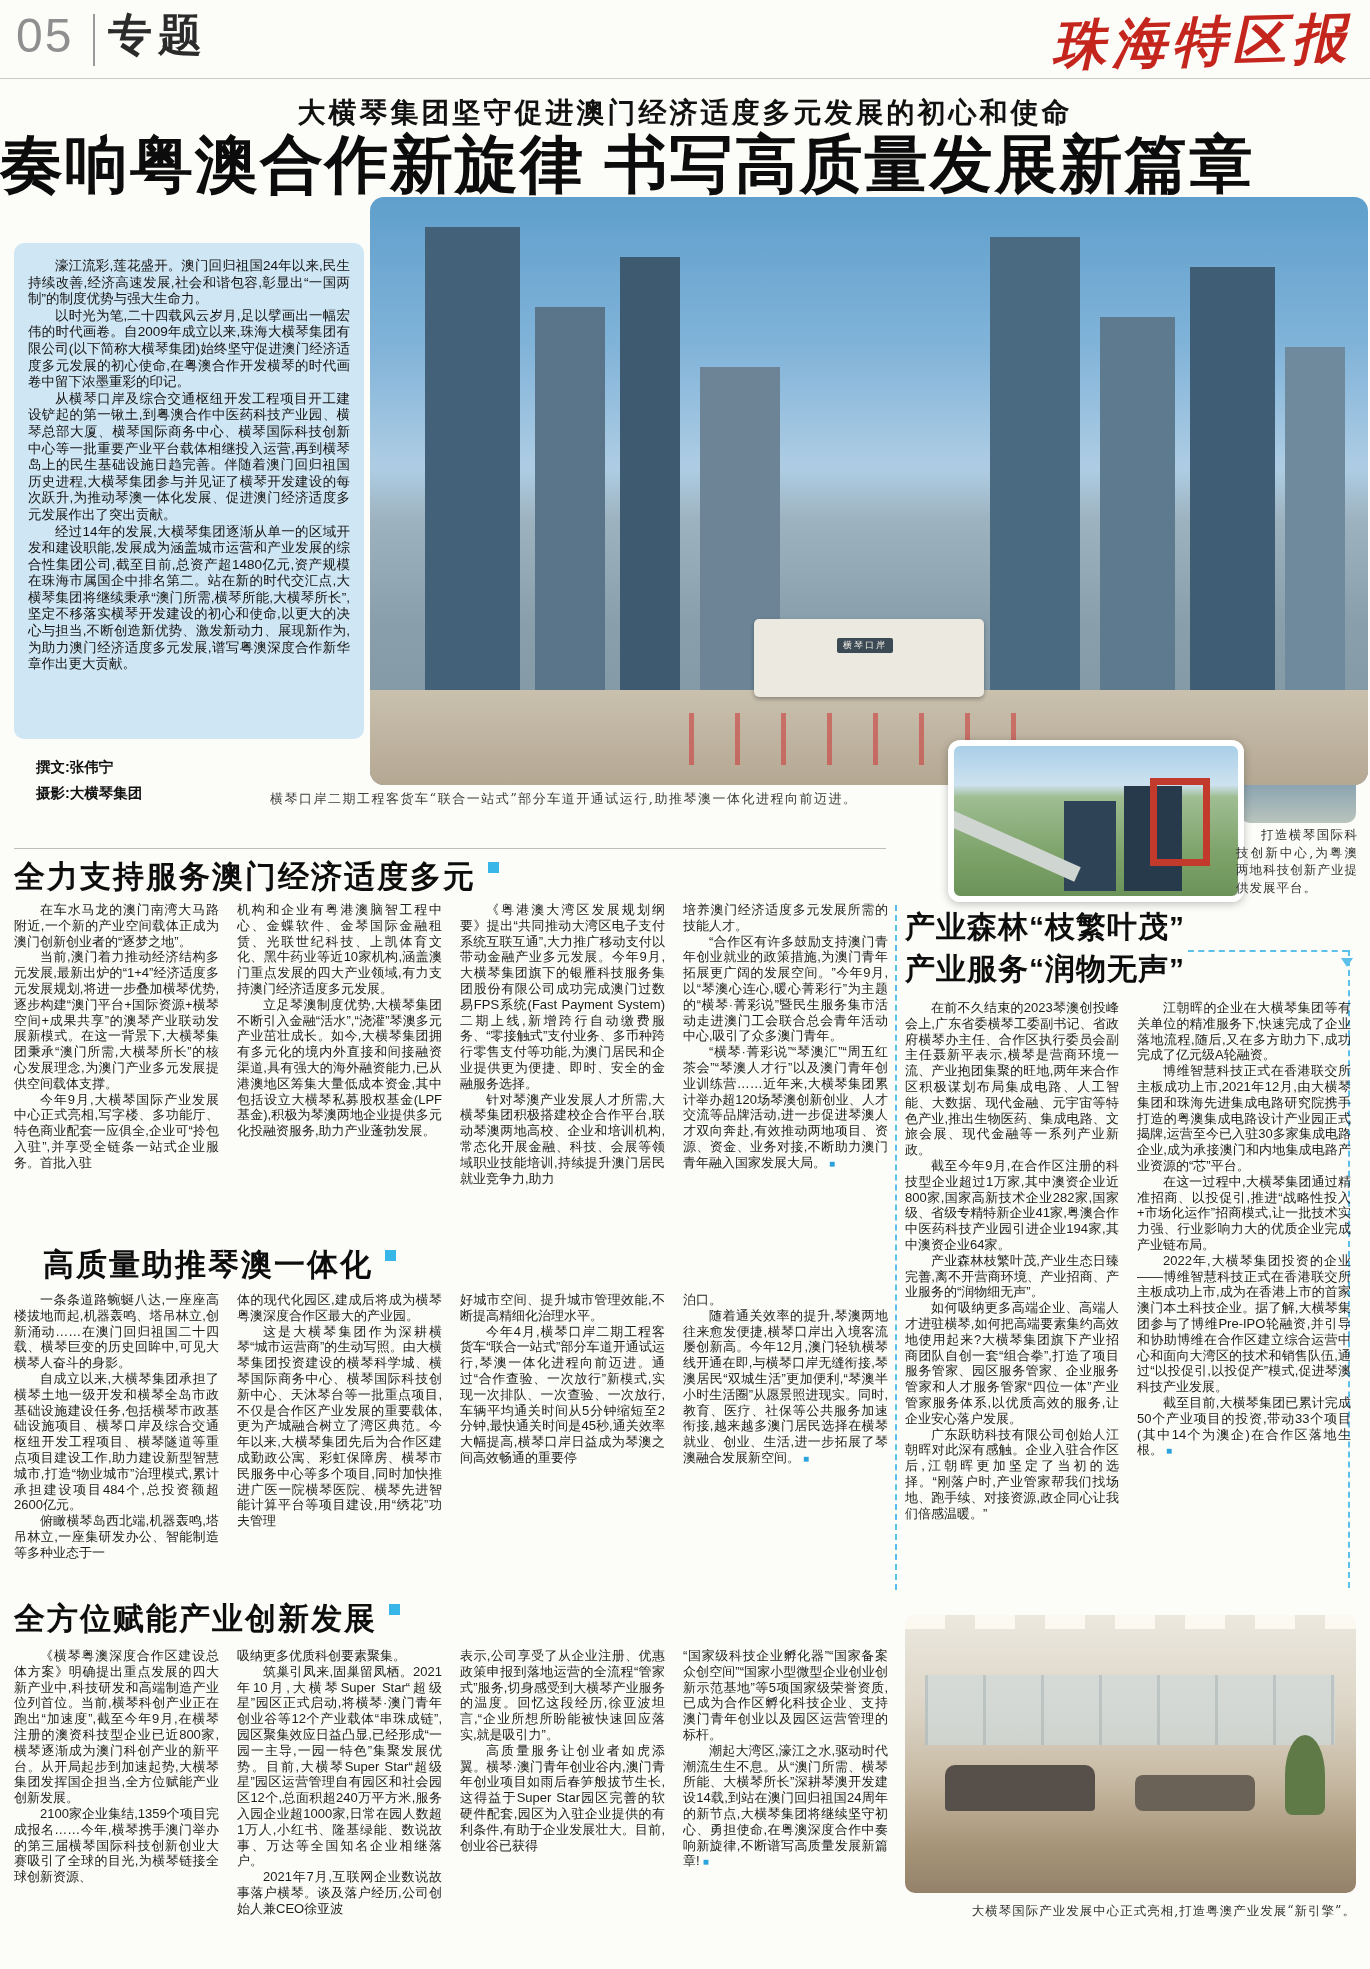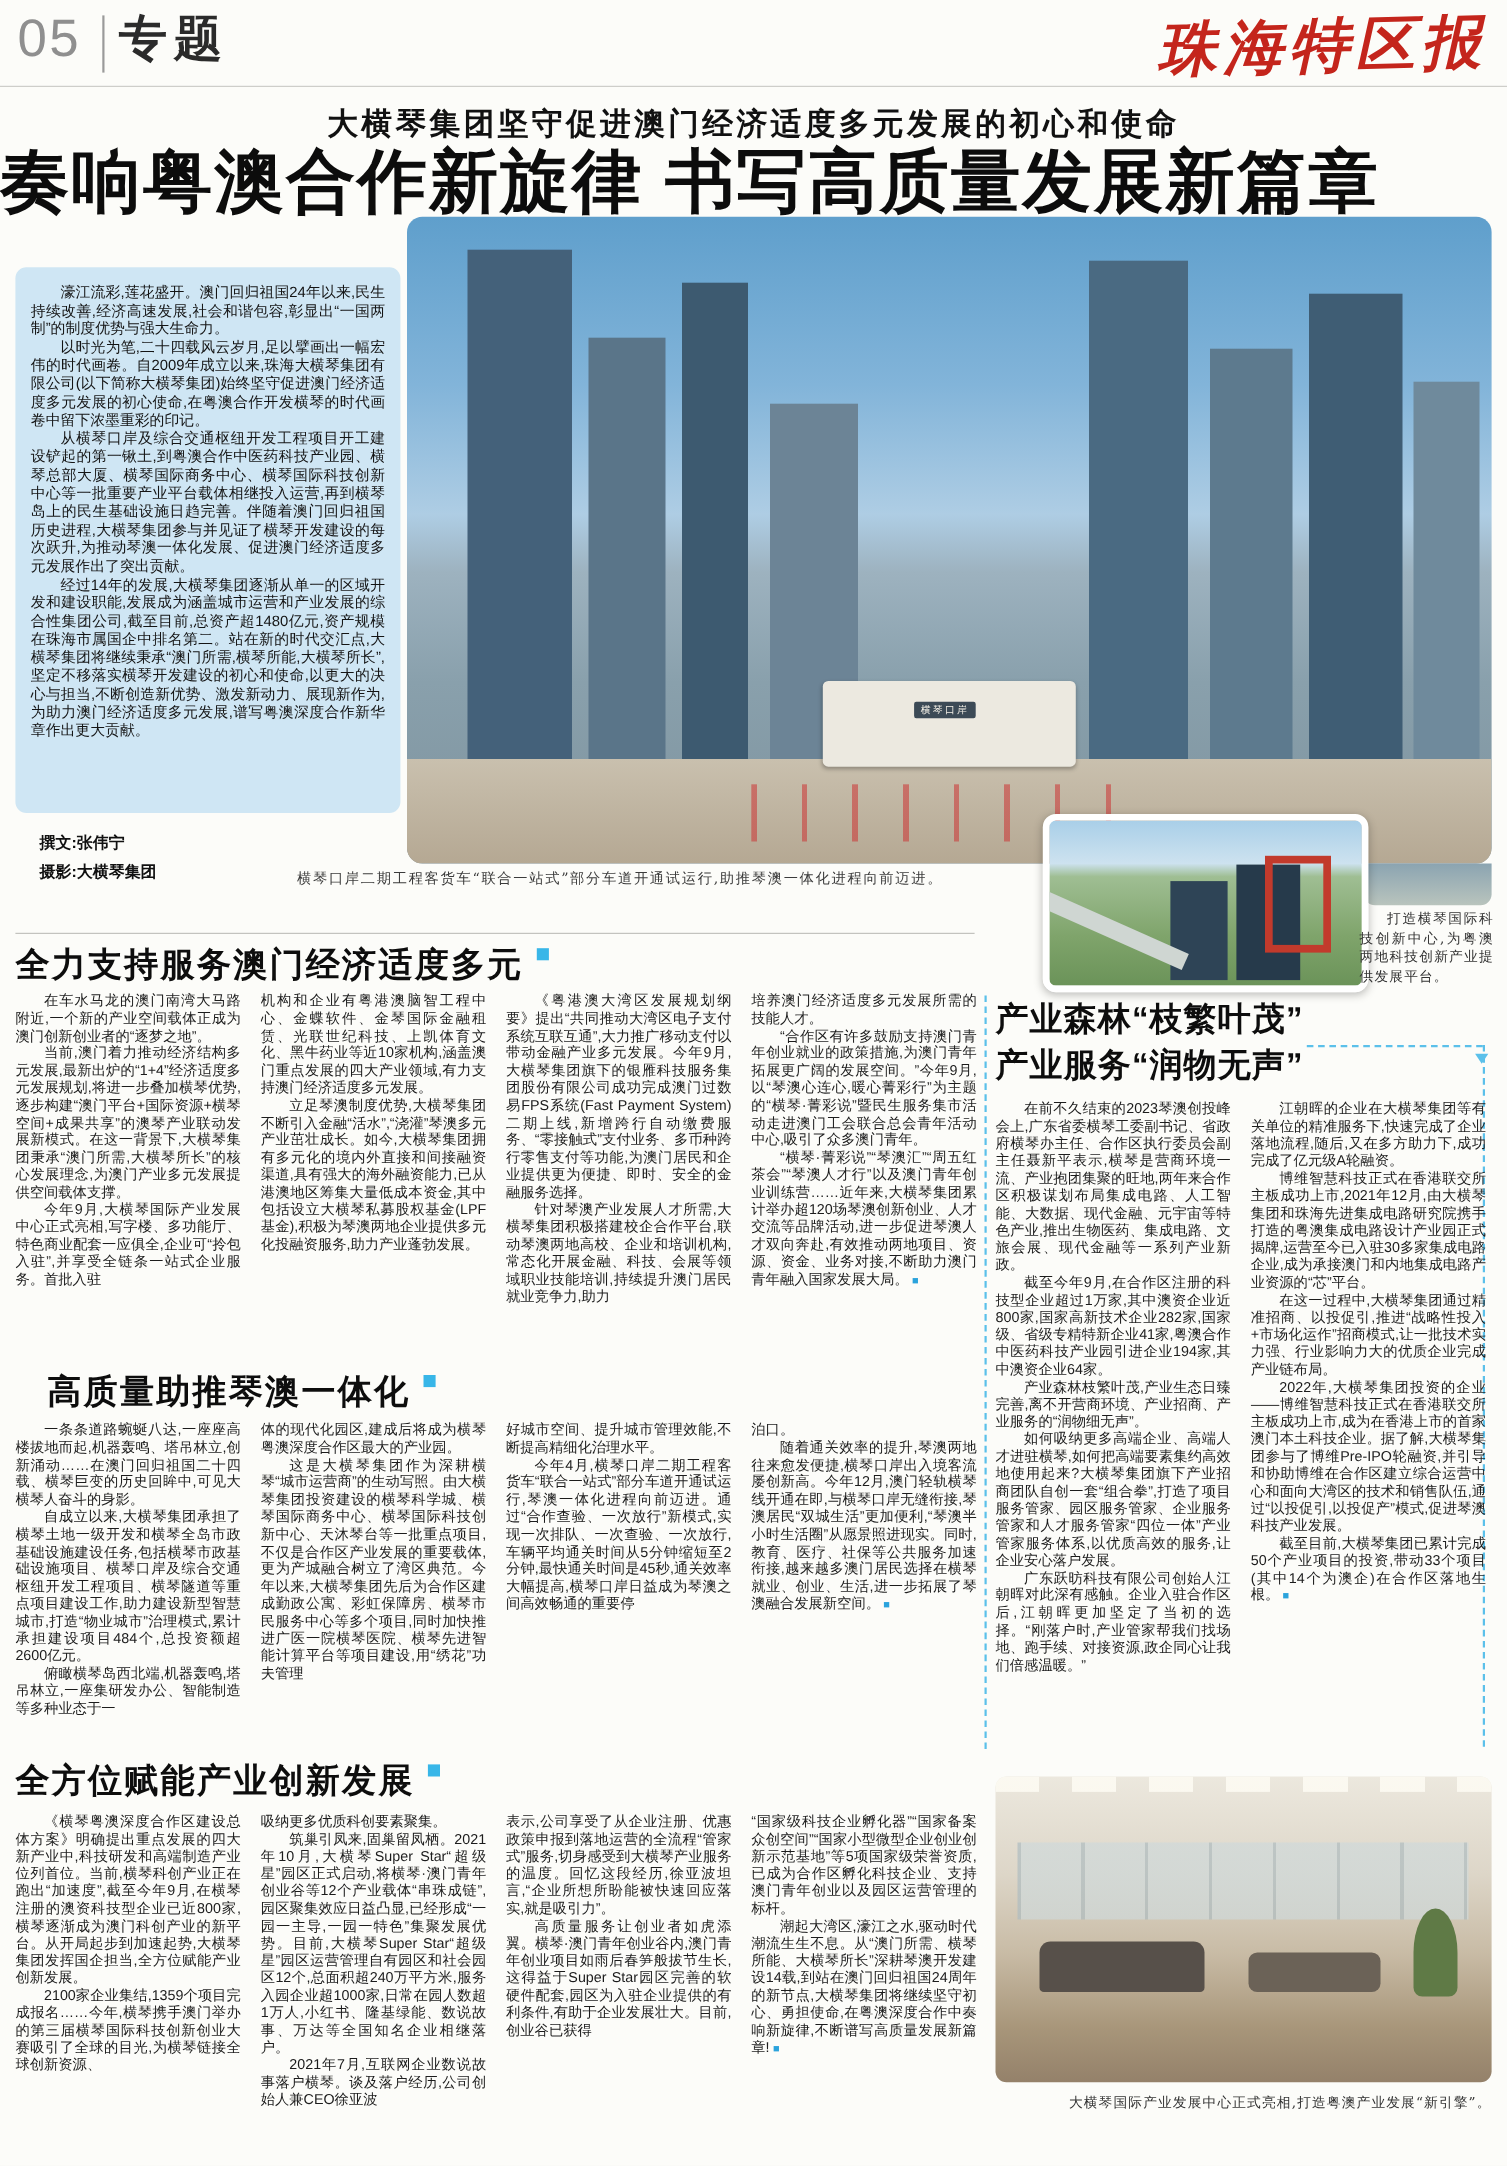--- a/index.html
+++ b/index.html
@@ -21,21 +21,21 @@
           letter-spacing:3px;color:#111;}
   .main-headline{position:absolute;left:0;top:122px;width:1214px;text-align:center;font-size:63px;
           font-weight:900;letter-spacing:2px;color:#0c0c0c;white-space:nowrap;}
   
   .intro-box{position:absolute;left:14px;top:243px;width:350px;height:496px;background:#cfe6f4;
              border-radius:10px;padding:15px 14px;box-sizing:border-box;overflow:hidden;}
   .intro-box p{margin:0;font-size:13.5px;line-height:16.6px;text-align:justify;text-indent:2em;color:#141414;}
   .byline{position:absolute;left:36px;top:754px;font-size:14.5px;font-weight:700;line-height:26px;color:#111;}
   
   .main-photo{position:absolute;left:370px;top:197px;width:986px;height:588px;border-radius:14px;overflow:hidden;
-     background:linear-gradient(180deg,#5f9fcc 0%,#82b4d9 26%,#aecde4 46%,#9db2bf 55%,#89a0ac 72%,#7e939e 100%);}
+     background:linear-gradient(180deg,#5f9fcc 0%,#82b4d9 26%,#aecde4 46%,#9db2bf 55%,#89a0ac 72%,#7e939e 100%);padding-left:12px;}
   .ph{position:absolute;}
   .win{background-image:repeating-linear-gradient(180deg,rgba(255,255,255,.28) 0 3px,rgba(0,0,0,0) 3px 9px);}
   .photo-ext{position:absolute;left:1240px;top:785px;width:116px;height:38px;border-radius:0 0 10px 10px;
      background:linear-gradient(180deg,#8ba4b1,#b9c4bd);}
   .main-caption{position:absolute;left:270px;top:790px;width:600px;font-family:"DejaVu Serif",serif;
      font-size:13px;letter-spacing:1.5px;color:#3b3b3b;}
   .side-photo{position:absolute;left:948px;top:740px;width:284px;height:150px;border:6px solid #fff;
      border-radius:12px;box-shadow:0 2px 8px rgba(0,0,0,.25);overflow:hidden;
      background:linear-gradient(180deg,#a9cfe8 0%,#cde2ef 26%,#9fbe93 34%,#7fa46b 70%,#6b9359 100%);}
   .side-caption{position:absolute;left:1236px;top:826px;width:122px;font-family:"DejaVu Serif",serif;

